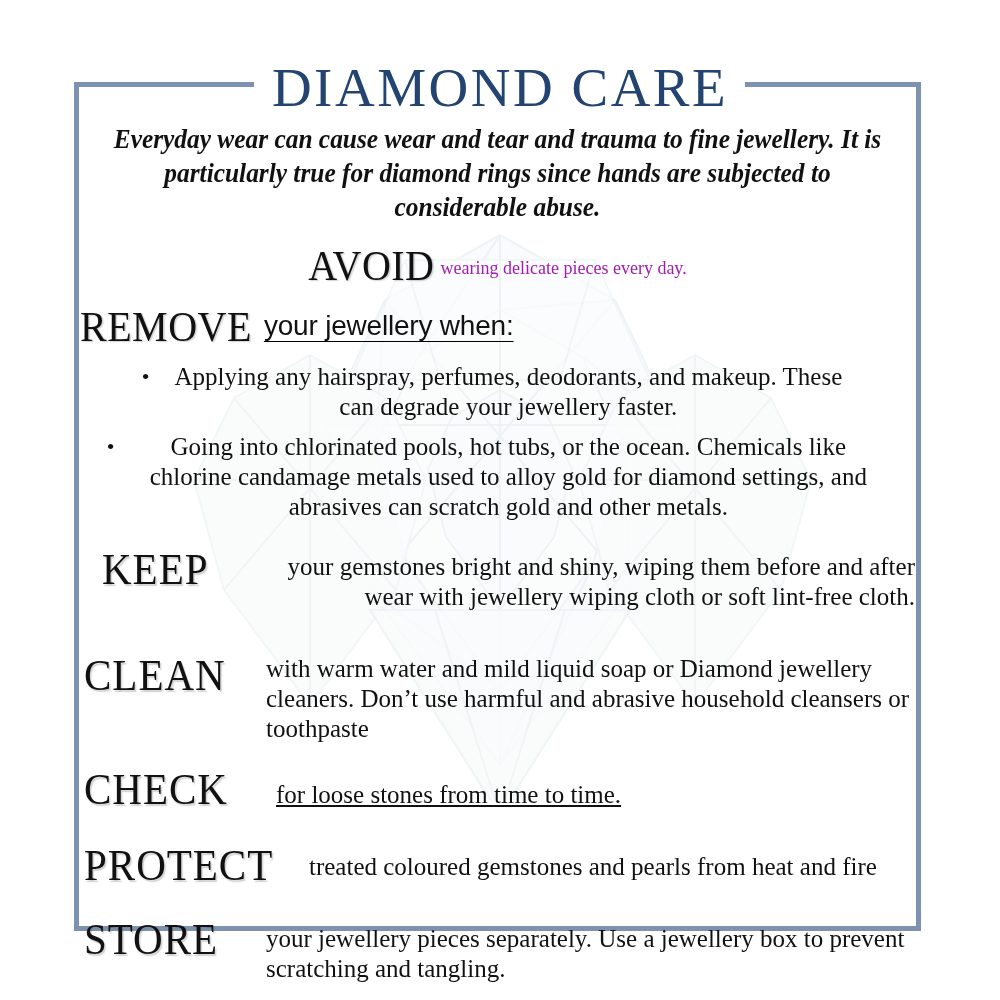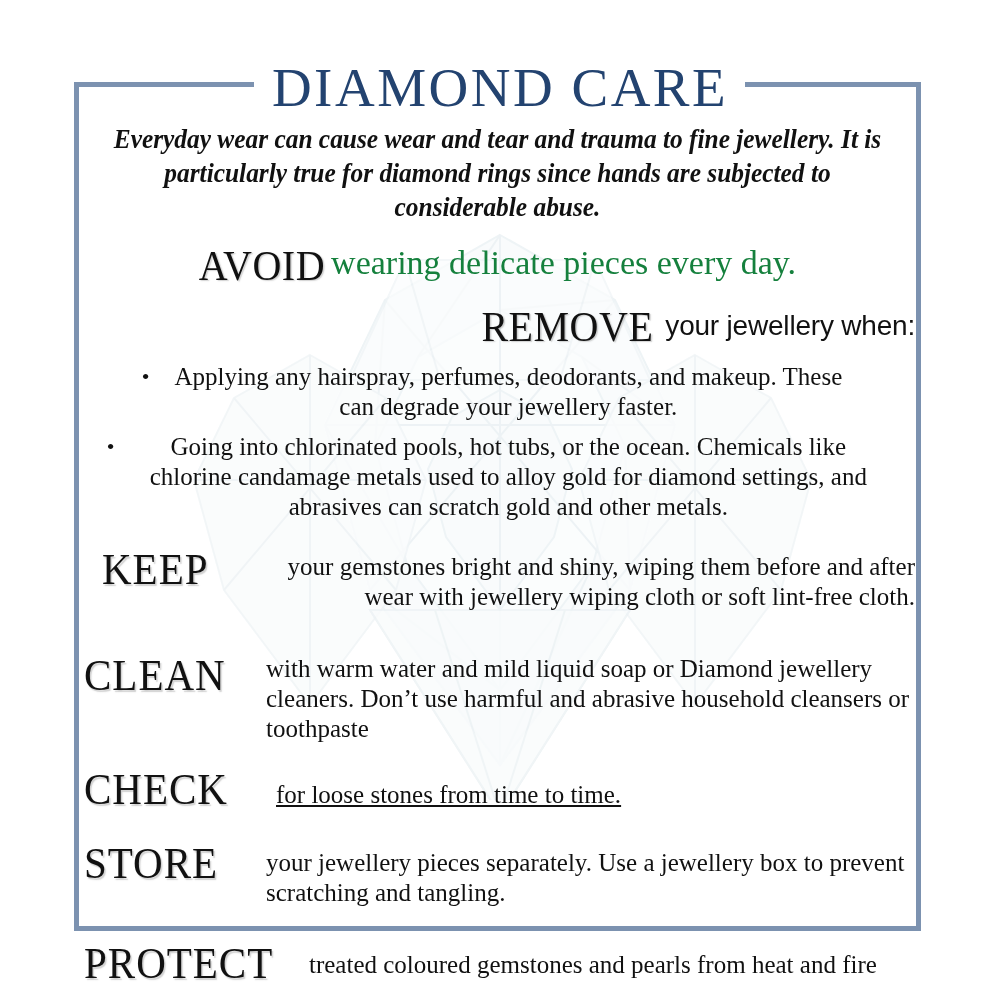--- a/index.html
+++ b/index.html
@@ -50,32 +50,32 @@
     font-size:27px;line-height:34px;color:#111;
     transform:scaleX(.94);transform-origin:center top;
     margin:0 0 10px 0;
   }
 
   
   #avoid-row{
     text-align:center;margin-top:18px;white-space:nowrap;
   }
   #remove-row{
-    text-align:right;margin-top:14px;white-space:nowrap;
+    text-align:left;margin-top:14px;white-space:nowrap;text-decoration:underline;
   }
   .kw-inline{
     font-family:"Liberation Serif","DejaVu Serif",serif;
     font-size:40px;color:#111;letter-spacing:.5px;
     font-weight:400;
     text-shadow:1.5px 1.5px 1.2px rgba(120,120,120,.35);
     transform:scaleY(1.04);display:inline-block;
   }
   .after-serif{
     font-family:"Liberation Serif","DejaVu Serif",serif;
-    font-size:34px;color:#15803d;vertical-align:5px;margin-left:6px;
+    font-size:18px;color:#a21caf;vertical-align:5px;margin-left:6px;
   }
   .after-sans{
     font-family:"Liberation Sans","DejaVu Sans",sans-serif;
     font-size:28px;color:#111;vertical-align:5px;margin-left:12px;
     letter-spacing:-.2px;
   }
 
   
   .bullet-block{margin-top:12px;}
   .bullet{
@@ -219,24 +219,24 @@
     <div class="kw-row" id="row-clean">
       <div class="kw">CLEAN</div>
       <div class="desc">with warm water and mild liquid soap or Diamond jewellery cleaners. Don’t use harmful and abrasive household cleansers or toothpaste</div>
     </div>
 
     <div class="kw-row" id="row-check">
       <div class="kw">CHECK</div>
       <div class="desc">for loose stones from time to time.</div>
     </div>
 
+    <div class="kw-row" id="row-protect">
+      <div class="kw">PROTECT</div>
+      <div class="desc">treated coloured gemstones and pearls from heat and fire</div>
+    </div>
+
     <div class="kw-row" id="row-store">
       <div class="kw">STORE</div>
       <div class="desc">your jewellery pieces separately. Use a jewellery box to prevent scratching and tangling.</div>
     </div>
 
-    <div class="kw-row" id="row-protect">
-      <div class="kw">PROTECT</div>
-      <div class="desc">treated coloured gemstones and pearls from heat and fire</div>
-    </div>
-
   </div>
 </div>
 
 </body></html>

